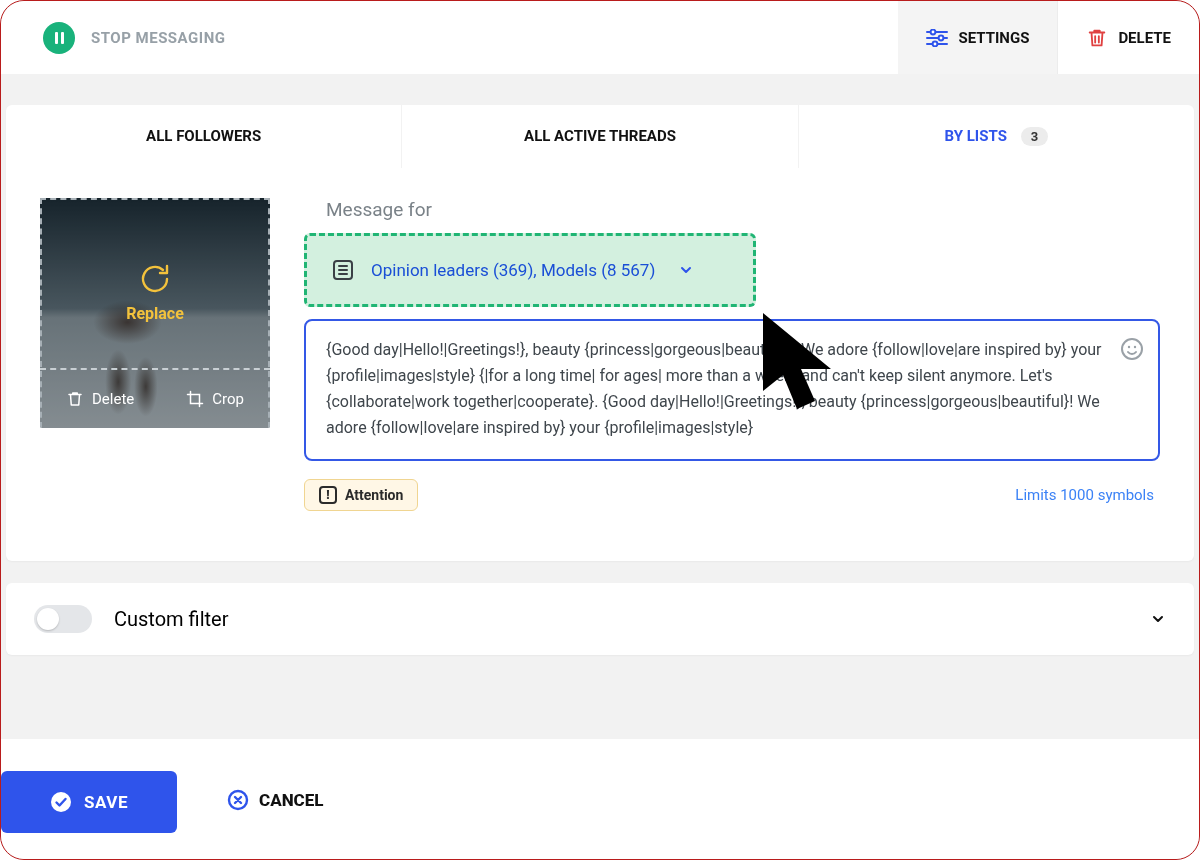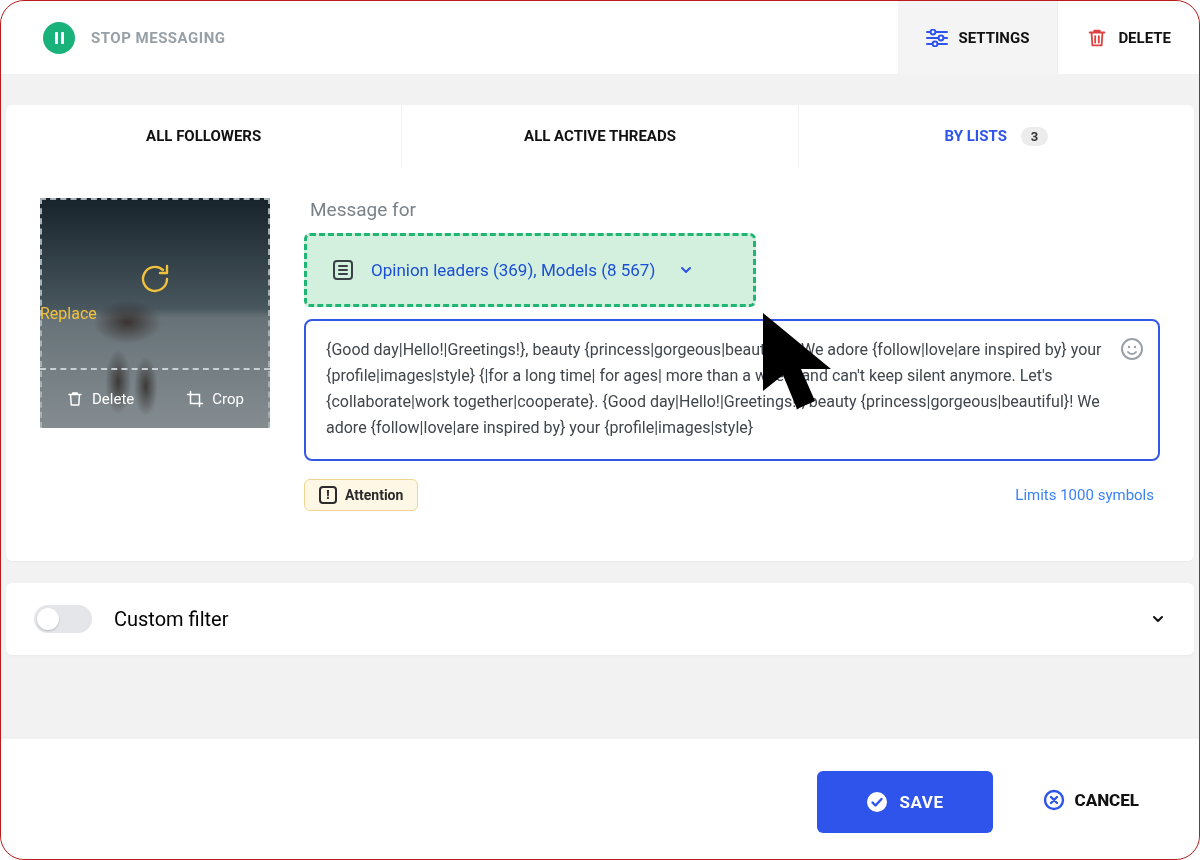--- a/index.html
+++ b/index.html
@@ -22,44 +22,44 @@
   .tab .pill{display:inline-block;margin-left:10px;background:#ececec;color:#333;border-radius:14px;padding:2px 10px;font-size:13px;font-weight:700}
   .content{display:flex;padding:30px 34px 50px;gap:34px;position:relative}
   .thumb{position:relative;width:230px;height:230px;border-radius:2px;overflow:hidden;background:linear-gradient(180deg,#1e2f38 0%,#6b7d86 48%,#9aa8ae 52%,#c7d0d4 100%);}
   .thumb::before{content:"";position:absolute;inset:0;background:
      radial-gradient(ellipse 55px 35px at 38% 54%, rgba(60,40,30,.75), transparent 62%),
      radial-gradient(ellipse 20px 50px at 34% 80%, rgba(50,35,25,.7), transparent 65%),
      radial-gradient(ellipse 18px 46px at 46% 82%, rgba(50,35,25,.7), transparent 65%);}
   .thumb-sel{position:absolute;inset:0;border:2px dashed #a7b0b6;border-bottom:none;pointer-events:none}
   .thumb-sel-bottom{position:absolute;left:0;right:0;bottom:58px;border-top:2px dashed #c9d0d4}
   .thumb-overlay{position:absolute;inset:0;background:rgba(10,15,20,.35)}
-  .replace{position:absolute;left:0;right:0;top:64px;text-align:left;color:#f3c23c;font-weight:400;cursor:pointer}
+  .replace{position:absolute;left:0;right:0;top:64px;text-align:center;color:#f3c23c;font-weight:700;cursor:pointer}
   .replace svg{display:block;margin:0 auto 8px}
   .thumb-bar{position:absolute;left:0;right:0;bottom:0;height:58px;display:flex;align-items:center;justify-content:space-around;color:#fff;font-size:15px}
   .thumb-btn{display:flex;align-items:center;gap:8px;cursor:pointer}
   .editor{flex:1;display:flex;flex-direction:column}
-  .mf-label{color:#7a8288;font-size:19px;margin:0 0 12px 6px}
+  .mf-label{color:#7a8288;font-size:19px;margin:0 0 12px 22px}
   .list-select{position:relative;border:3px dashed #20b574;background:#d3f0df;border-radius:6px;height:74px;display:flex;align-items:center;gap:18px;padding:0 26px;width:452px;cursor:pointer}
   .list-select .sel-text{color:#1a4fd6;font-size:17px}
   .list-icon{border:2px solid #3a4046;border-radius:4px;width:20px;height:20px;display:flex;flex-direction:column;justify-content:center;gap:2px;padding:3px}
   .list-icon i{display:block;height:2px;background:#3a4046;border-radius:1px}
   .chev{margin-left:6px}
   .cursor{position:absolute;left:760px;top:310px;pointer-events:none}
   .msg-box{margin-top:12px;border:2px solid #3458e6;border-radius:8px;padding:16px 52px 18px 20px;color:#3f464c;font-size:16px;line-height:26px;position:relative;min-height:118px}
   .emoji-btn{position:absolute;right:14px;top:14px;color:#9aa1a7;cursor:pointer}
   .below{display:flex;justify-content:space-between;align-items:center;margin-top:18px;padding-right:6px}
   .attention{display:inline-flex;align-items:center;gap:8px;background:#fff7e6;border:1px solid #f0d591;border-radius:6px;padding:6px 14px;font-weight:700;font-size:14px;color:#2b2b2b;cursor:pointer}
   .attn-ico{border:2px solid #2b2b2b;border-radius:4px;width:18px;height:18px;display:flex;align-items:center;justify-content:center;font-size:12px;font-weight:900}
   .limits{color:#3b82f6;font-size:15px}
   .filter-card{margin-top:22px;display:flex;align-items:center;justify-content:space-between;padding:22px 28px}
   .filter-left{display:flex;align-items:center;gap:22px}
   .toggle{width:58px;height:28px;border-radius:20px;background:#e4e6e9;position:relative;cursor:pointer}
   .toggle::after{content:"";position:absolute;left:3px;top:3px;width:22px;height:22px;border-radius:50%;background:#fff;box-shadow:0 1px 2px rgba(0,0,0,.2)}
   .filter-label{font-size:20px;color:#000000}
-  .footer{position:absolute;left:0;right:0;bottom:0;background:#fff;height:120px;display:flex;align-items:flex-start;justify-content:flex-end;gap:50px;padding:32px 60px 0 0;border-radius:0 0 24px 24px}
+  .footer{position:absolute;left:0;right:0;bottom:0;background:#fff;height:120px;display:flex;align-items:flex-start;justify-content:flex-start;gap:50px;padding:32px 60px 0 0;border-radius:0 0 24px 24px}
   .save-btn{background:#2f54eb;color:#fff;border:none;border-radius:6px;height:62px;width:176px;display:flex;align-items:center;justify-content:center;gap:12px;font-weight:700;font-size:17px;letter-spacing:.5px;cursor:pointer}
   .cancel-btn{display:flex;align-items:center;gap:10px;font-weight:800;font-size:17px;color:#111;cursor:pointer;padding-top:18px}
   svg{display:inline-block;vertical-align:middle}
 </style>
 </head>
 <body>
 
 <div class="frame">
   <div class="topbar">
     <div class="topbar-left">

